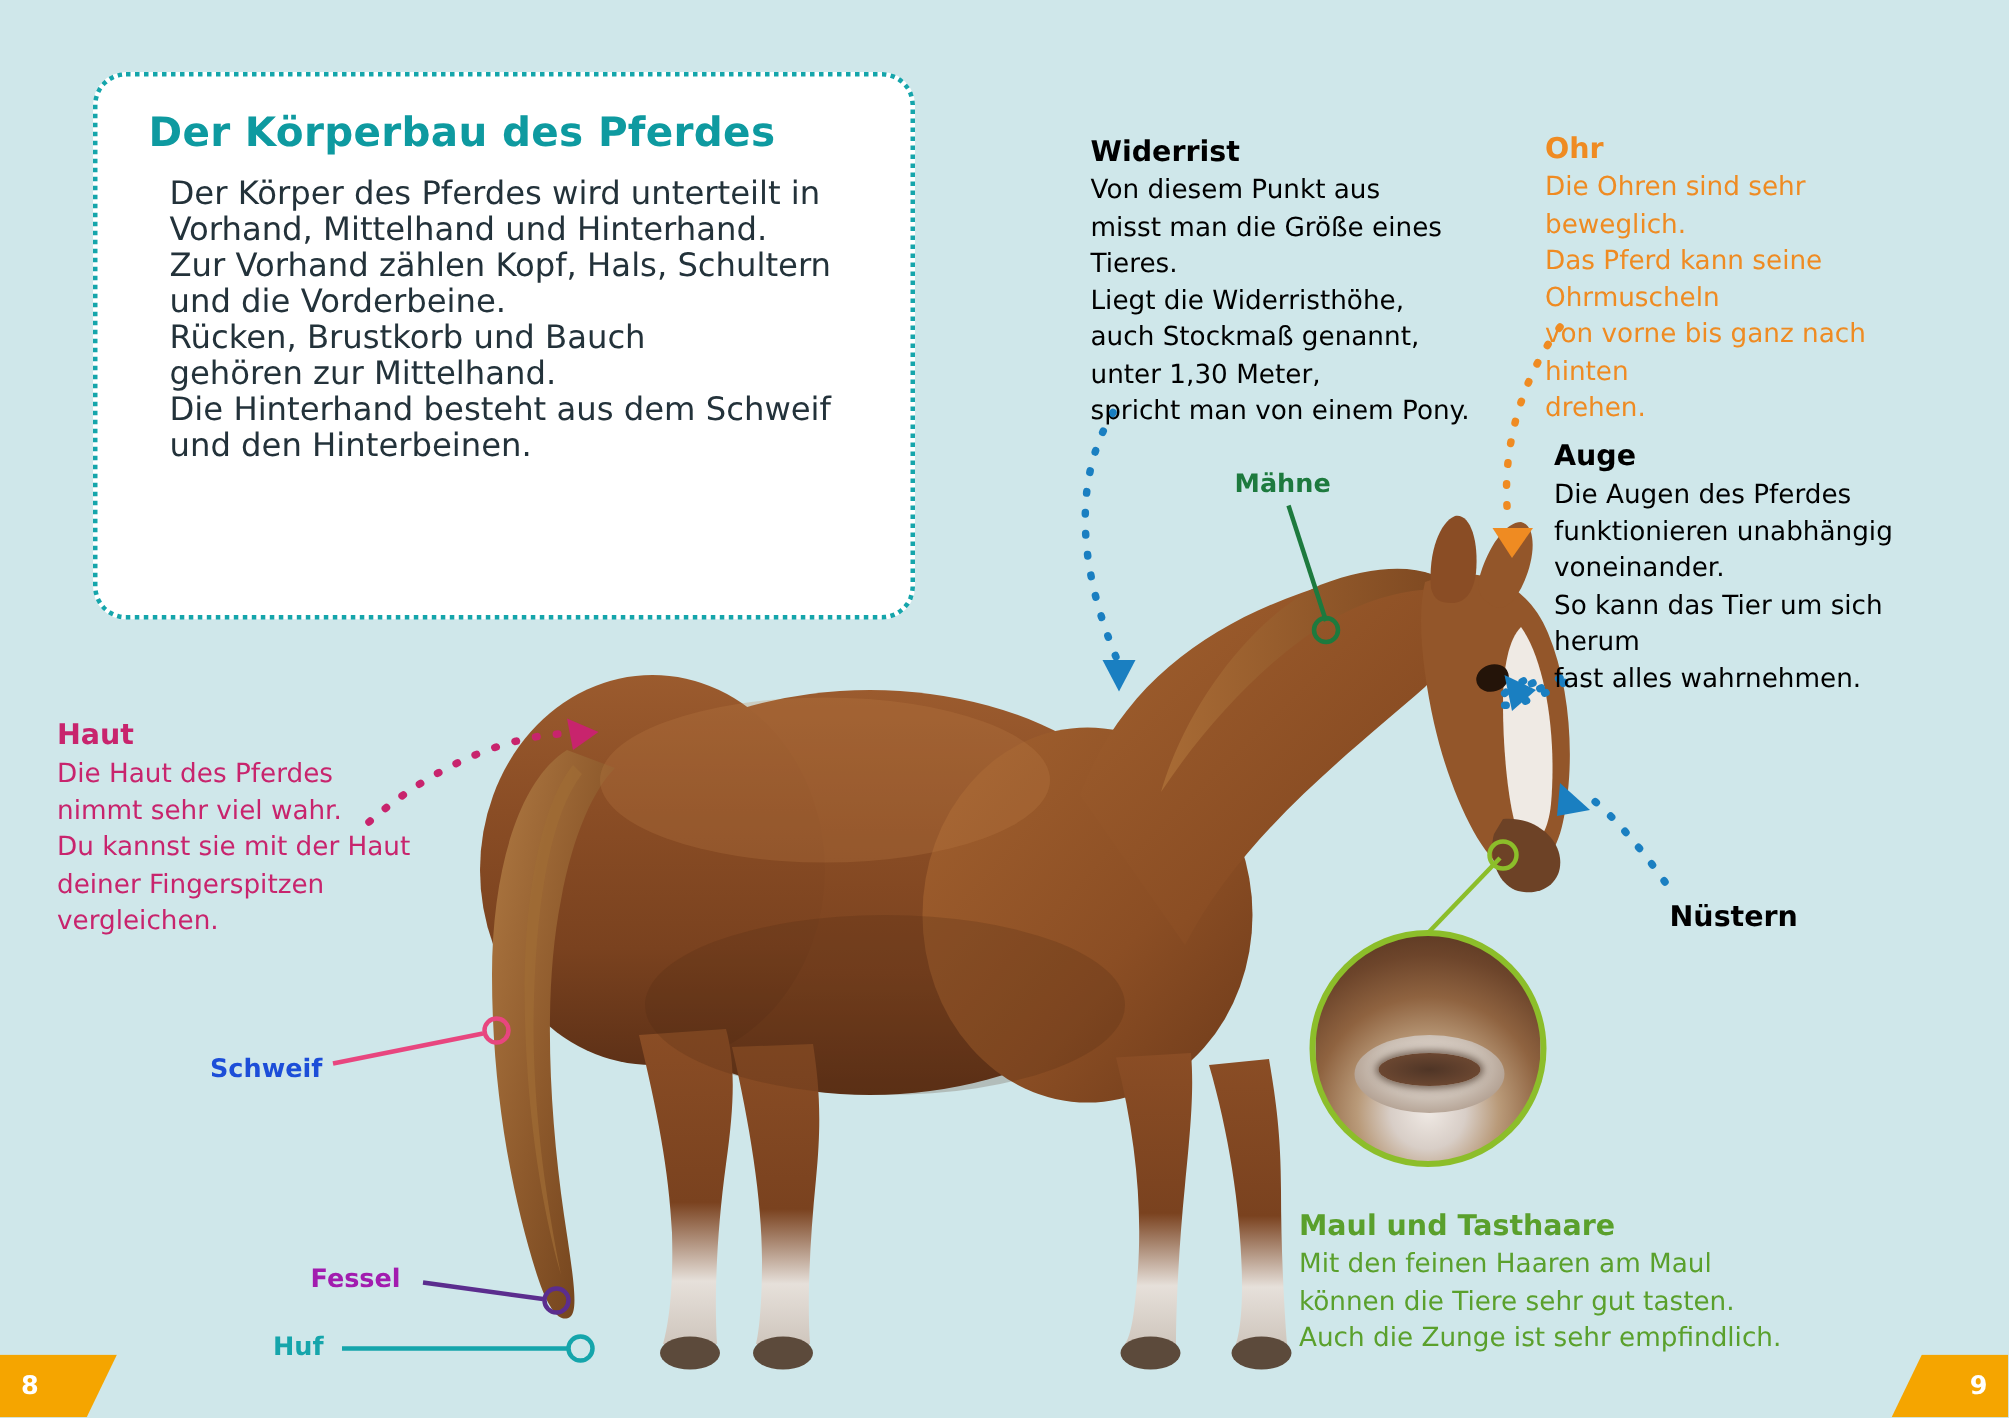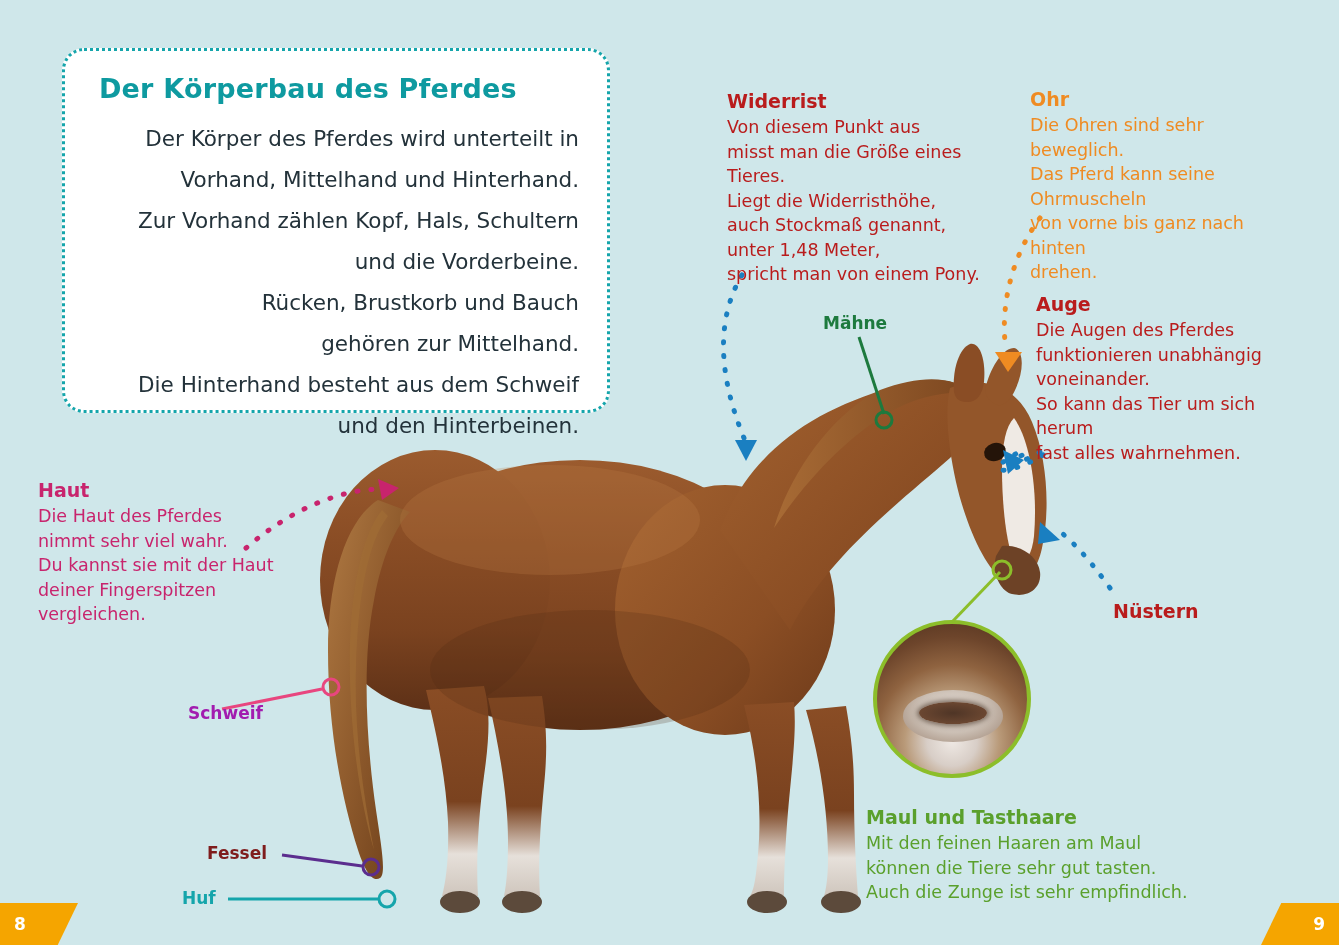--- a/index.html
+++ b/index.html
@@ -36,24 +36,23 @@
   .intro-title {
     color: #0e9aa0;
     font-size: 27px;
     font-weight: bold;
     margin: 0 0 14px 0;
     letter-spacing: .2px;
   }
   .intro-body {
     color: #23323a;
     font-size: 21.5px;
-    line-height: 41px;
+    line-height: 24px;
     white-space: pre-line;
     padding-left: 14px;
-    text-align: right;
   }
 
   
   .anno {
     position: absolute;
   }
   .anno .head {
     font-weight: bold;
     font-size: 19px;
     margin-bottom: 3px;
@@ -64,26 +63,26 @@
     line-height: 24.5px;
     white-space: pre-line;
   }
   .label-only {
     position: absolute;
     font-weight: bold;
     font-size: 17px;
   }
 
   
-  .c-blue   { color: #b91c1c; }
+  .c-blue   { color: #000000; }
   .c-orange { color: #ef8b22; }
   .c-green  { color: #1d7a3e; }
   .c-pink   { color: #c8246d; }
-  .c-rose   { color: #a21caf; margin-left: 48px; }
-  .c-purple { color: #7f1d1d; text-align: center; }
+  .c-rose   { color: #1d4ed8; }
+  .c-purple { color: #a21caf; text-align: center; }
   .c-teal   { color: #15a5ab; }
   .c-ltgreen{ color: #5aa02c; }
 
   
   .horse-wrap {
     position: absolute;
     left: 250px;
     top: 330px;
     width: 830px;
     height: 590px;
@@ -297,21 +296,21 @@
 Die Hinterhand besteht aus dem Schweif
 und den Hinterbeinen.</div>
   </div>
 
   <div class="anno" style="left:727px; top:90px; width:270px;">
     <div class="head c-blue">Widerrist</div>
     <div class="body c-blue">Von diesem Punkt aus
 misst man die Größe eines Tieres.
 Liegt die Widerristhöhe,
 auch Stockmaß genannt,
-unter 1,48 Meter,
+unter 1,30 Meter,
 spricht man von einem Pony.</div>
   </div>
 
   <div class="anno" style="left:1030px; top:88px; width:270px;">
     <div class="head c-orange">Ohr</div>
     <div class="body c-orange">Die Ohren sind sehr beweglich.
 Das Pferd kann seine Ohrmuscheln
 von vorne bis ganz nach hinten
 drehen.</div>
   </div>

